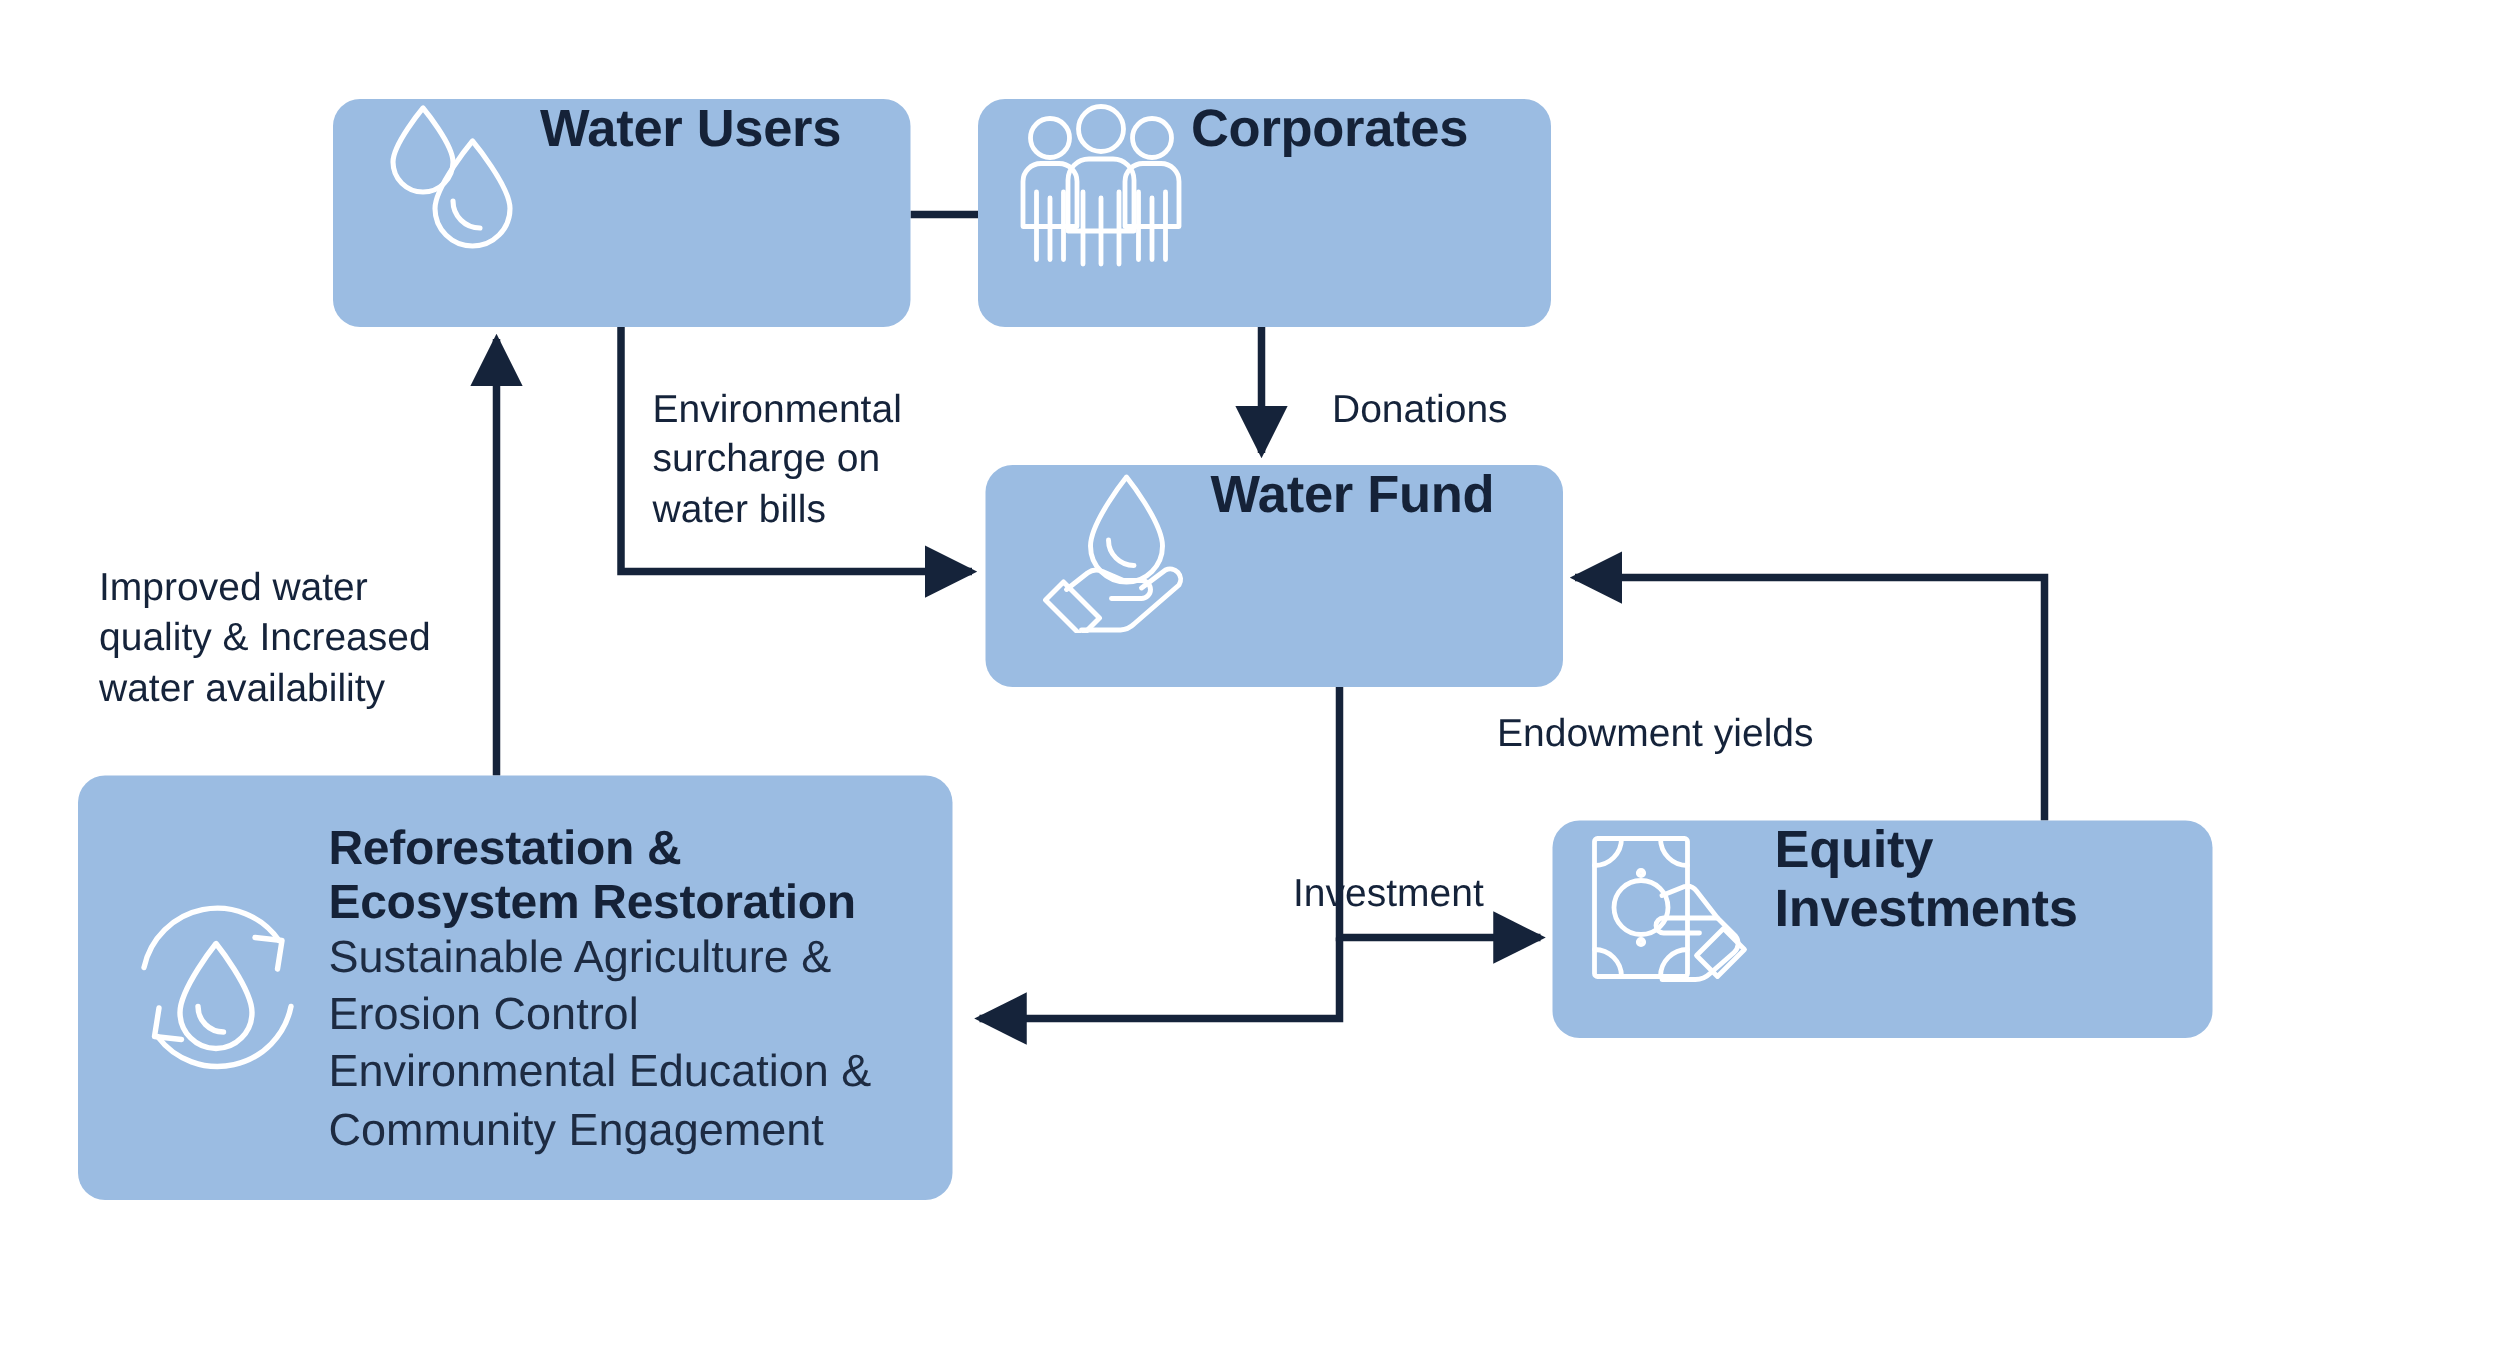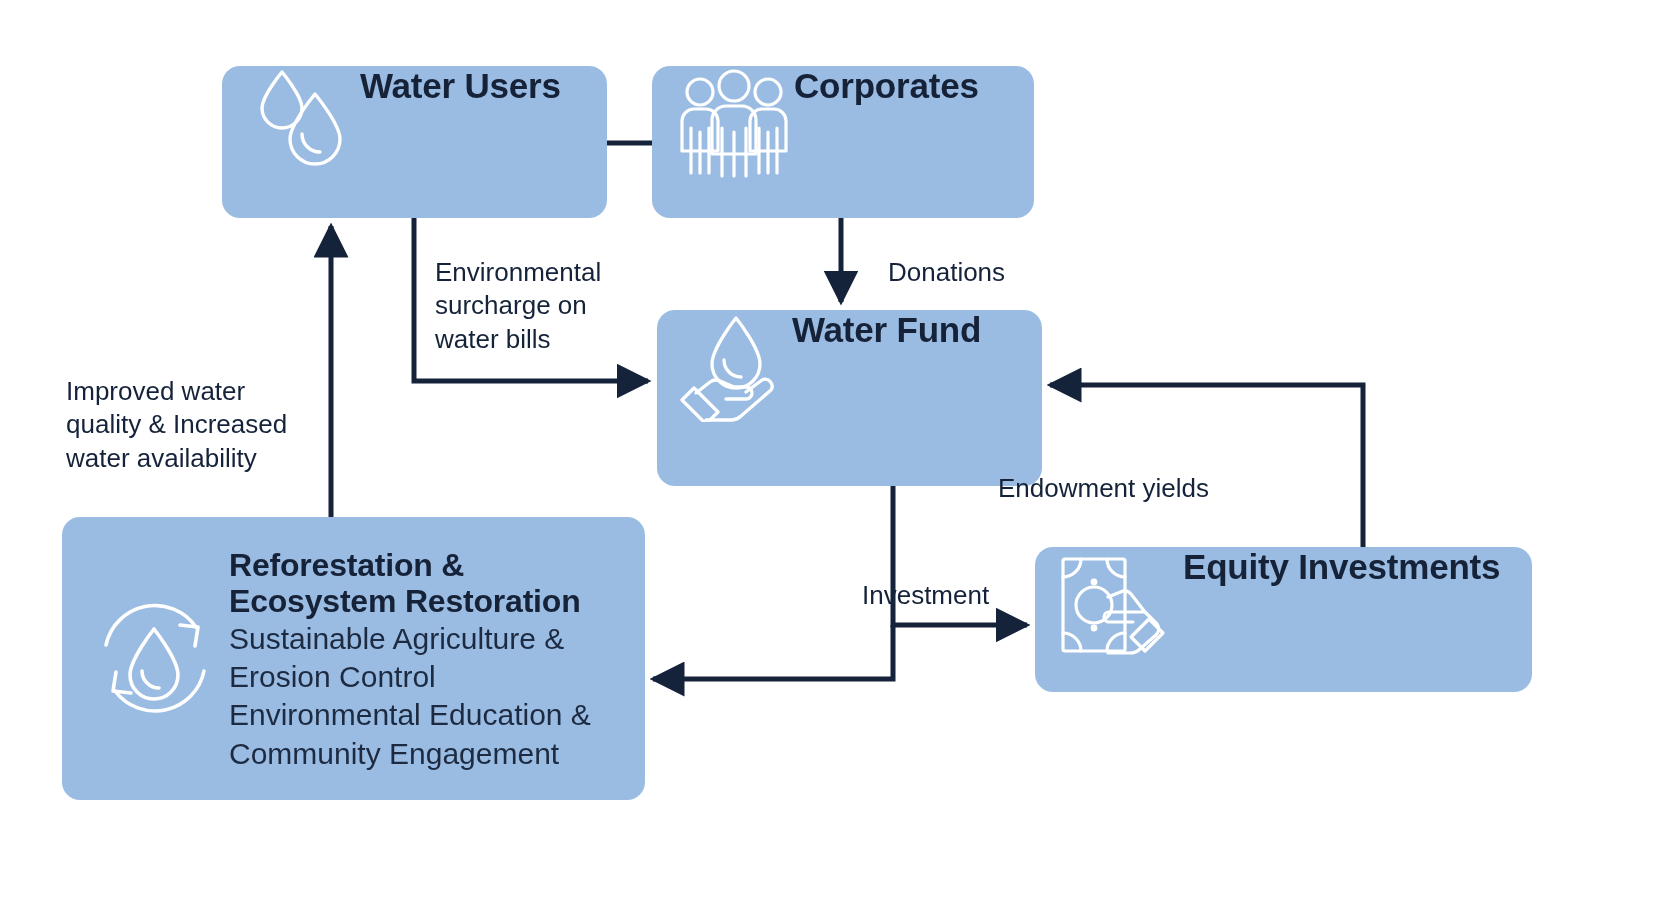--- a/index.html
+++ b/index.html
@@ -57,35 +57,35 @@
   }
   #node-water-users .node-title { font-size: 35px; }
 
   #node-corporates {
     left: 652px; top: 66px; width: 382px; height: 152px;
     padding-left: 22px; padding-right: 10px;
   }
   #node-corporates .node-title { font-size: 35px; }
 
   #node-water-fund {
-    left: 657px; top: 310px; width: 385px; height: 176px;
-    padding-left: 17px; padding-right: 10px;
+    left: 657px; top: 310px; width: 385px; height: 148px;
+    padding-left: 32px; padding-right: 10px;
   }
   #node-water-fund .node-title { font-size: 35px; }
 
   #node-reforestation {
-    left: 62px; top: 517px; width: 583px; height: 283px;
+    left: 52px; top: 517px; width: 583px; height: 283px;
     padding-left: 22px; padding-right: 14px;
     align-items: center;
   }
   #node-reforestation .node-title { font-size: 32px; }
   #node-reforestation .labels { padding-top: 4px; }
 
   #node-equity {
-    left: 1035px; top: 547px; width: 497px; height: 145px;
+    left: 1035px; top: 547px; width: 440px; height: 145px;
     padding-left: 18px; padding-right: 10px;
   }
   #node-equity .node-title { font-size: 35px; }
 
   
   .edge-label {
     position: absolute;
     color: #15233a;
     font-size: 26px;
     line-height: 1.28;

